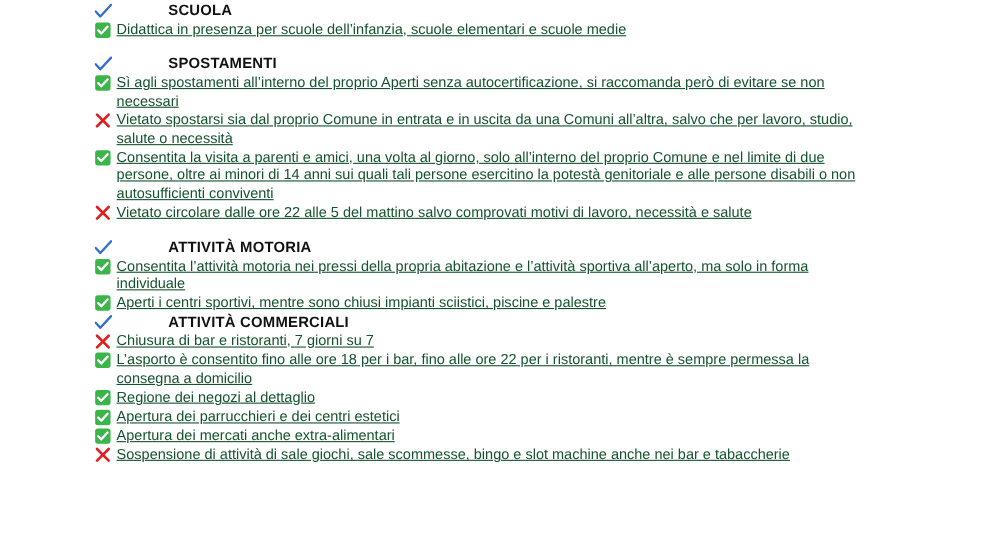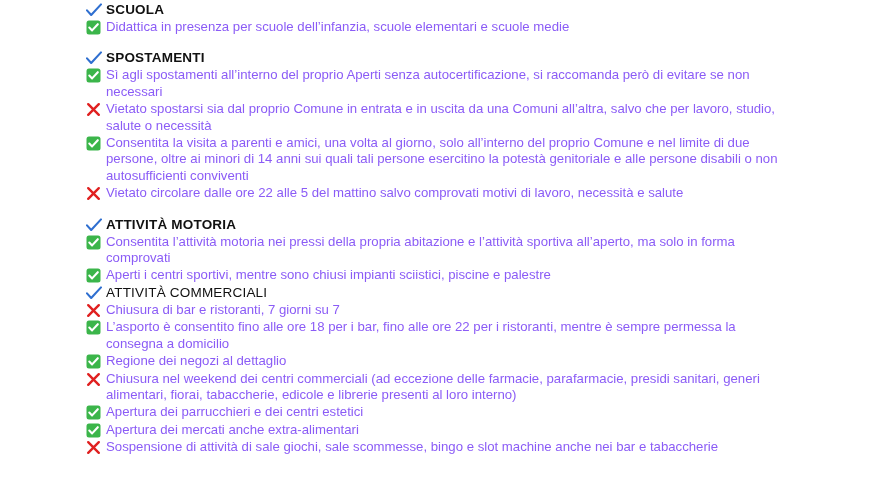--- a/index.html
+++ b/index.html
@@ -33,31 +33,33 @@
     align-items: flex-start;
     font-size: 13.5px;
     font-weight: bold;
     letter-spacing: 0.2px;
     line-height: 16px;
     margin: 0 0 1px 0;
     color: #111111;
   }
   .heading .label {
     font-weight: bold;
+    margin-left: 47px;
   }
   .item {
     display: flex;
     align-items: flex-start;
     font-size: 13.2px;
     line-height: 16.4px;
     margin: 0 0 1px 0;
   }
   .item .text {
     flex: 1;
-    color: #8b5cf6;
+    color: #14532d;
+    text-decoration: underline;
   }
   .mark {
     flex: 0 0 auto;
     width: 19px;
     height: 16px;
     position: relative;
     margin-right: 1px;
     top: 1px;
   }
   
@@ -147,41 +149,41 @@
           </span>
           <span class="label nowrap-head">ATTIVITÀ MOTORIA</span>
         </div>
         <div class="item">
           <span class="mark check">
             <svg width="15" height="15" viewBox="0 0 15 15">
               <rect x="0.5" y="0.5" width="14" height="14" rx="2.5" ry="2.5" fill="#3bb54a"></rect>
               <path d="M3.3 7.6 L6.1 10.4 L11.8 4.2" stroke="#ffffff" stroke-width="2.1" fill="none" stroke-linecap="round" stroke-linejoin="round"></path>
             </svg>
           </span>
-          <span class="text">Consentita l’attività motoria nei pressi della propria abitazione e l’attività sportiva all’aperto, ma solo in forma comprovati</span>
+          <span class="text">Consentita l’attività motoria nei pressi della propria abitazione e l’attività sportiva all’aperto, ma solo in forma individuale</span>
         </div>
         <div class="item">
           <span class="mark check">
             <svg width="15" height="15" viewBox="0 0 15 15">
               <rect x="0.5" y="0.5" width="14" height="14" rx="2.5" ry="2.5" fill="#3bb54a"></rect>
               <path d="M3.3 7.6 L6.1 10.4 L11.8 4.2" stroke="#ffffff" stroke-width="2.1" fill="none" stroke-linecap="round" stroke-linejoin="round"></path>
             </svg>
           </span>
           <span class="text">Aperti i centri sportivi, mentre sono chiusi impianti sciistici, piscine e palestre</span>
         </div>
       </div>
       <div class="section-gap" style="height: 0px;"></div>
       <div class="section">
         <div class="heading">
           <span class="mark tick">
             <svg width="16" height="14" viewBox="0 0 16 14">
               <path d="M1 7.4 L5.2 12 L15 1.4" stroke="#2f6fd0" stroke-width="2.1" fill="none" stroke-linecap="round" stroke-linejoin="round"></path>
             </svg>
           </span>
-          <span class="label nowrap-head" style="font-weight: normal;">ATTIVITÀ COMMERCIALI</span>
+          <span class="label nowrap-head" style="font-weight: bold;">ATTIVITÀ COMMERCIALI</span>
         </div>
         <div class="item">
           <span class="mark cross">
             <svg width="15" height="15" viewBox="0 0 15 15">
               <path d="M2.2 2.2 L12.8 12.8 M12.8 2.2 L2.2 12.8" stroke="#e02020" stroke-width="2.4" stroke-linecap="round"></path>
             </svg>
           </span>
           <span class="text">Chiusura di bar e ristoranti, 7 giorni su 7</span>
         </div>
         <div class="item">
@@ -194,28 +196,20 @@
           <span class="text">L’asporto è consentito fino alle ore 18 per i bar, fino alle ore 22 per i ristoranti, mentre è sempre permessa la consegna a domicilio</span>
         </div>
         <div class="item">
           <span class="mark check">
             <svg width="15" height="15" viewBox="0 0 15 15">
               <rect x="0.5" y="0.5" width="14" height="14" rx="2.5" ry="2.5" fill="#3bb54a"></rect>
               <path d="M3.3 7.6 L6.1 10.4 L11.8 4.2" stroke="#ffffff" stroke-width="2.1" fill="none" stroke-linecap="round" stroke-linejoin="round"></path>
             </svg>
           </span>
           <span class="text">Regione dei negozi al dettaglio</span>
-        </div>
-        <div class="item">
-          <span class="mark cross">
-            <svg width="15" height="15" viewBox="0 0 15 15">
-              <path d="M2.2 2.2 L12.8 12.8 M12.8 2.2 L2.2 12.8" stroke="#e02020" stroke-width="2.4" stroke-linecap="round"></path>
-            </svg>
-          </span>
-          <span class="text">Chiusura nel weekend dei centri commerciali (ad eccezione delle farmacie, parafarmacie, presidi sanitari, generi alimentari, fiorai, tabaccherie, edicole e librerie presenti al loro interno)</span>
         </div>
         <div class="item">
           <span class="mark check">
             <svg width="15" height="15" viewBox="0 0 15 15">
               <rect x="0.5" y="0.5" width="14" height="14" rx="2.5" ry="2.5" fill="#3bb54a"></rect>
               <path d="M3.3 7.6 L6.1 10.4 L11.8 4.2" stroke="#ffffff" stroke-width="2.1" fill="none" stroke-linecap="round" stroke-linejoin="round"></path>
             </svg>
           </span>
           <span class="text">Apertura dei parrucchieri e dei centri estetici</span>
         </div>

